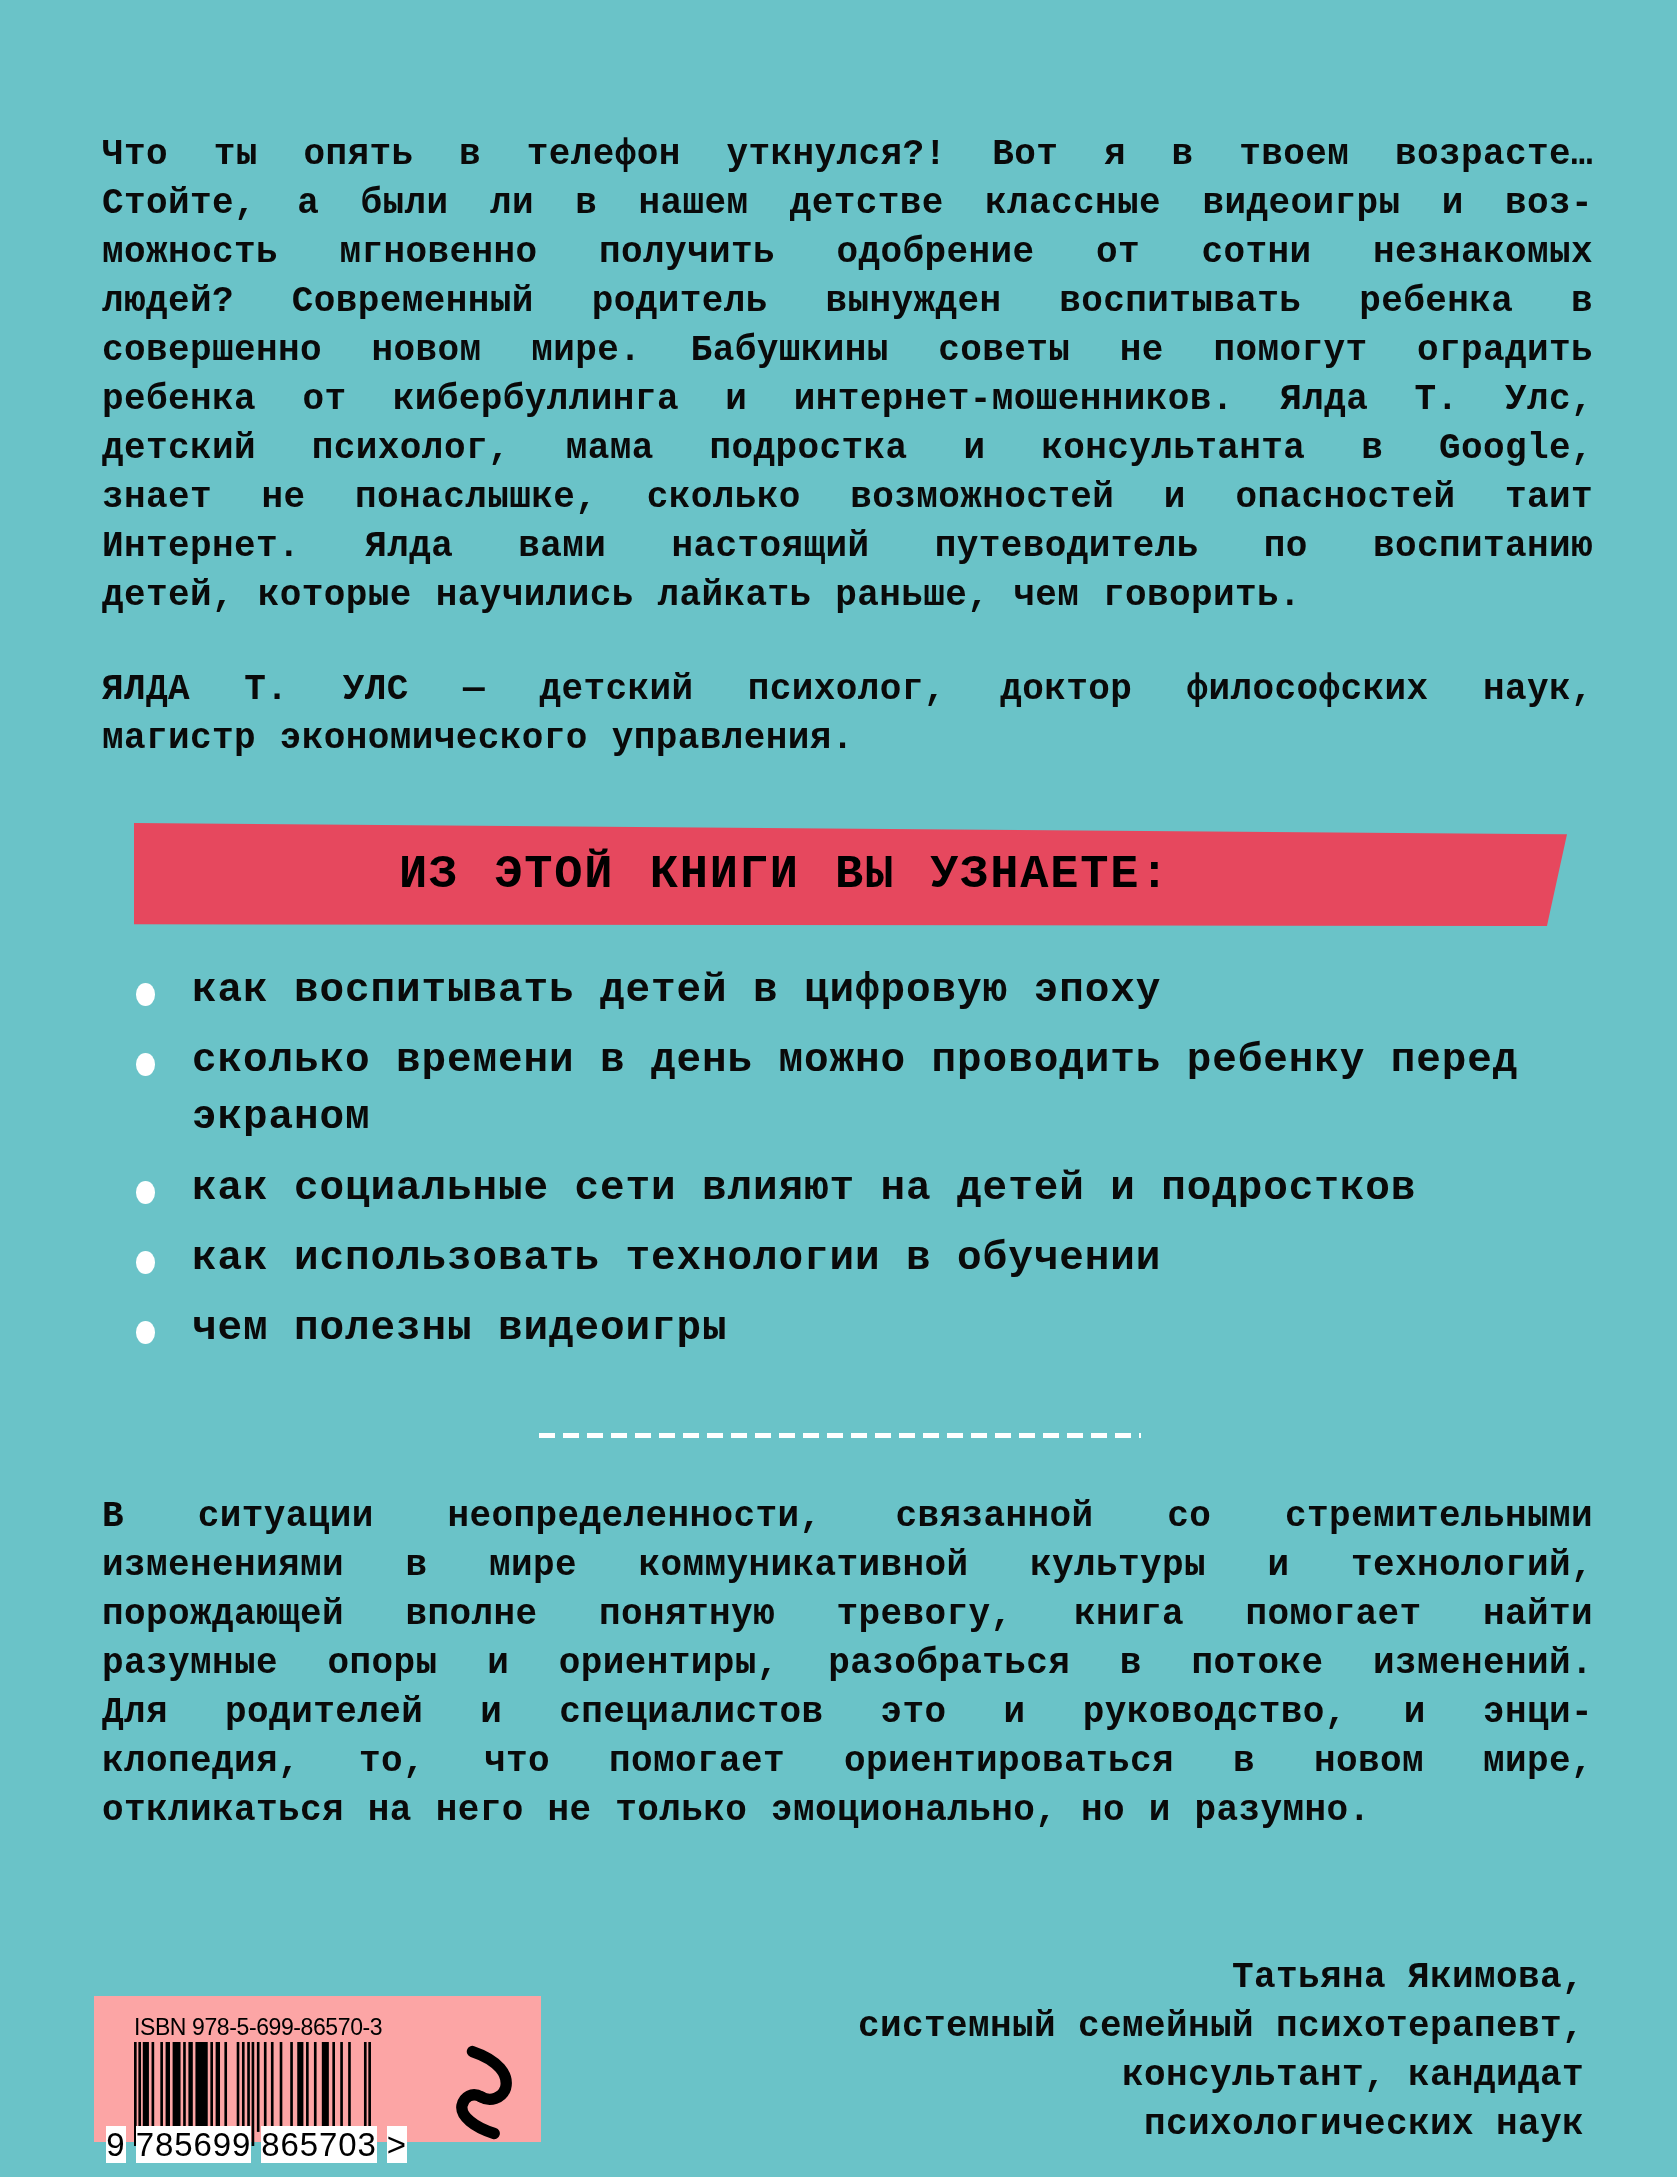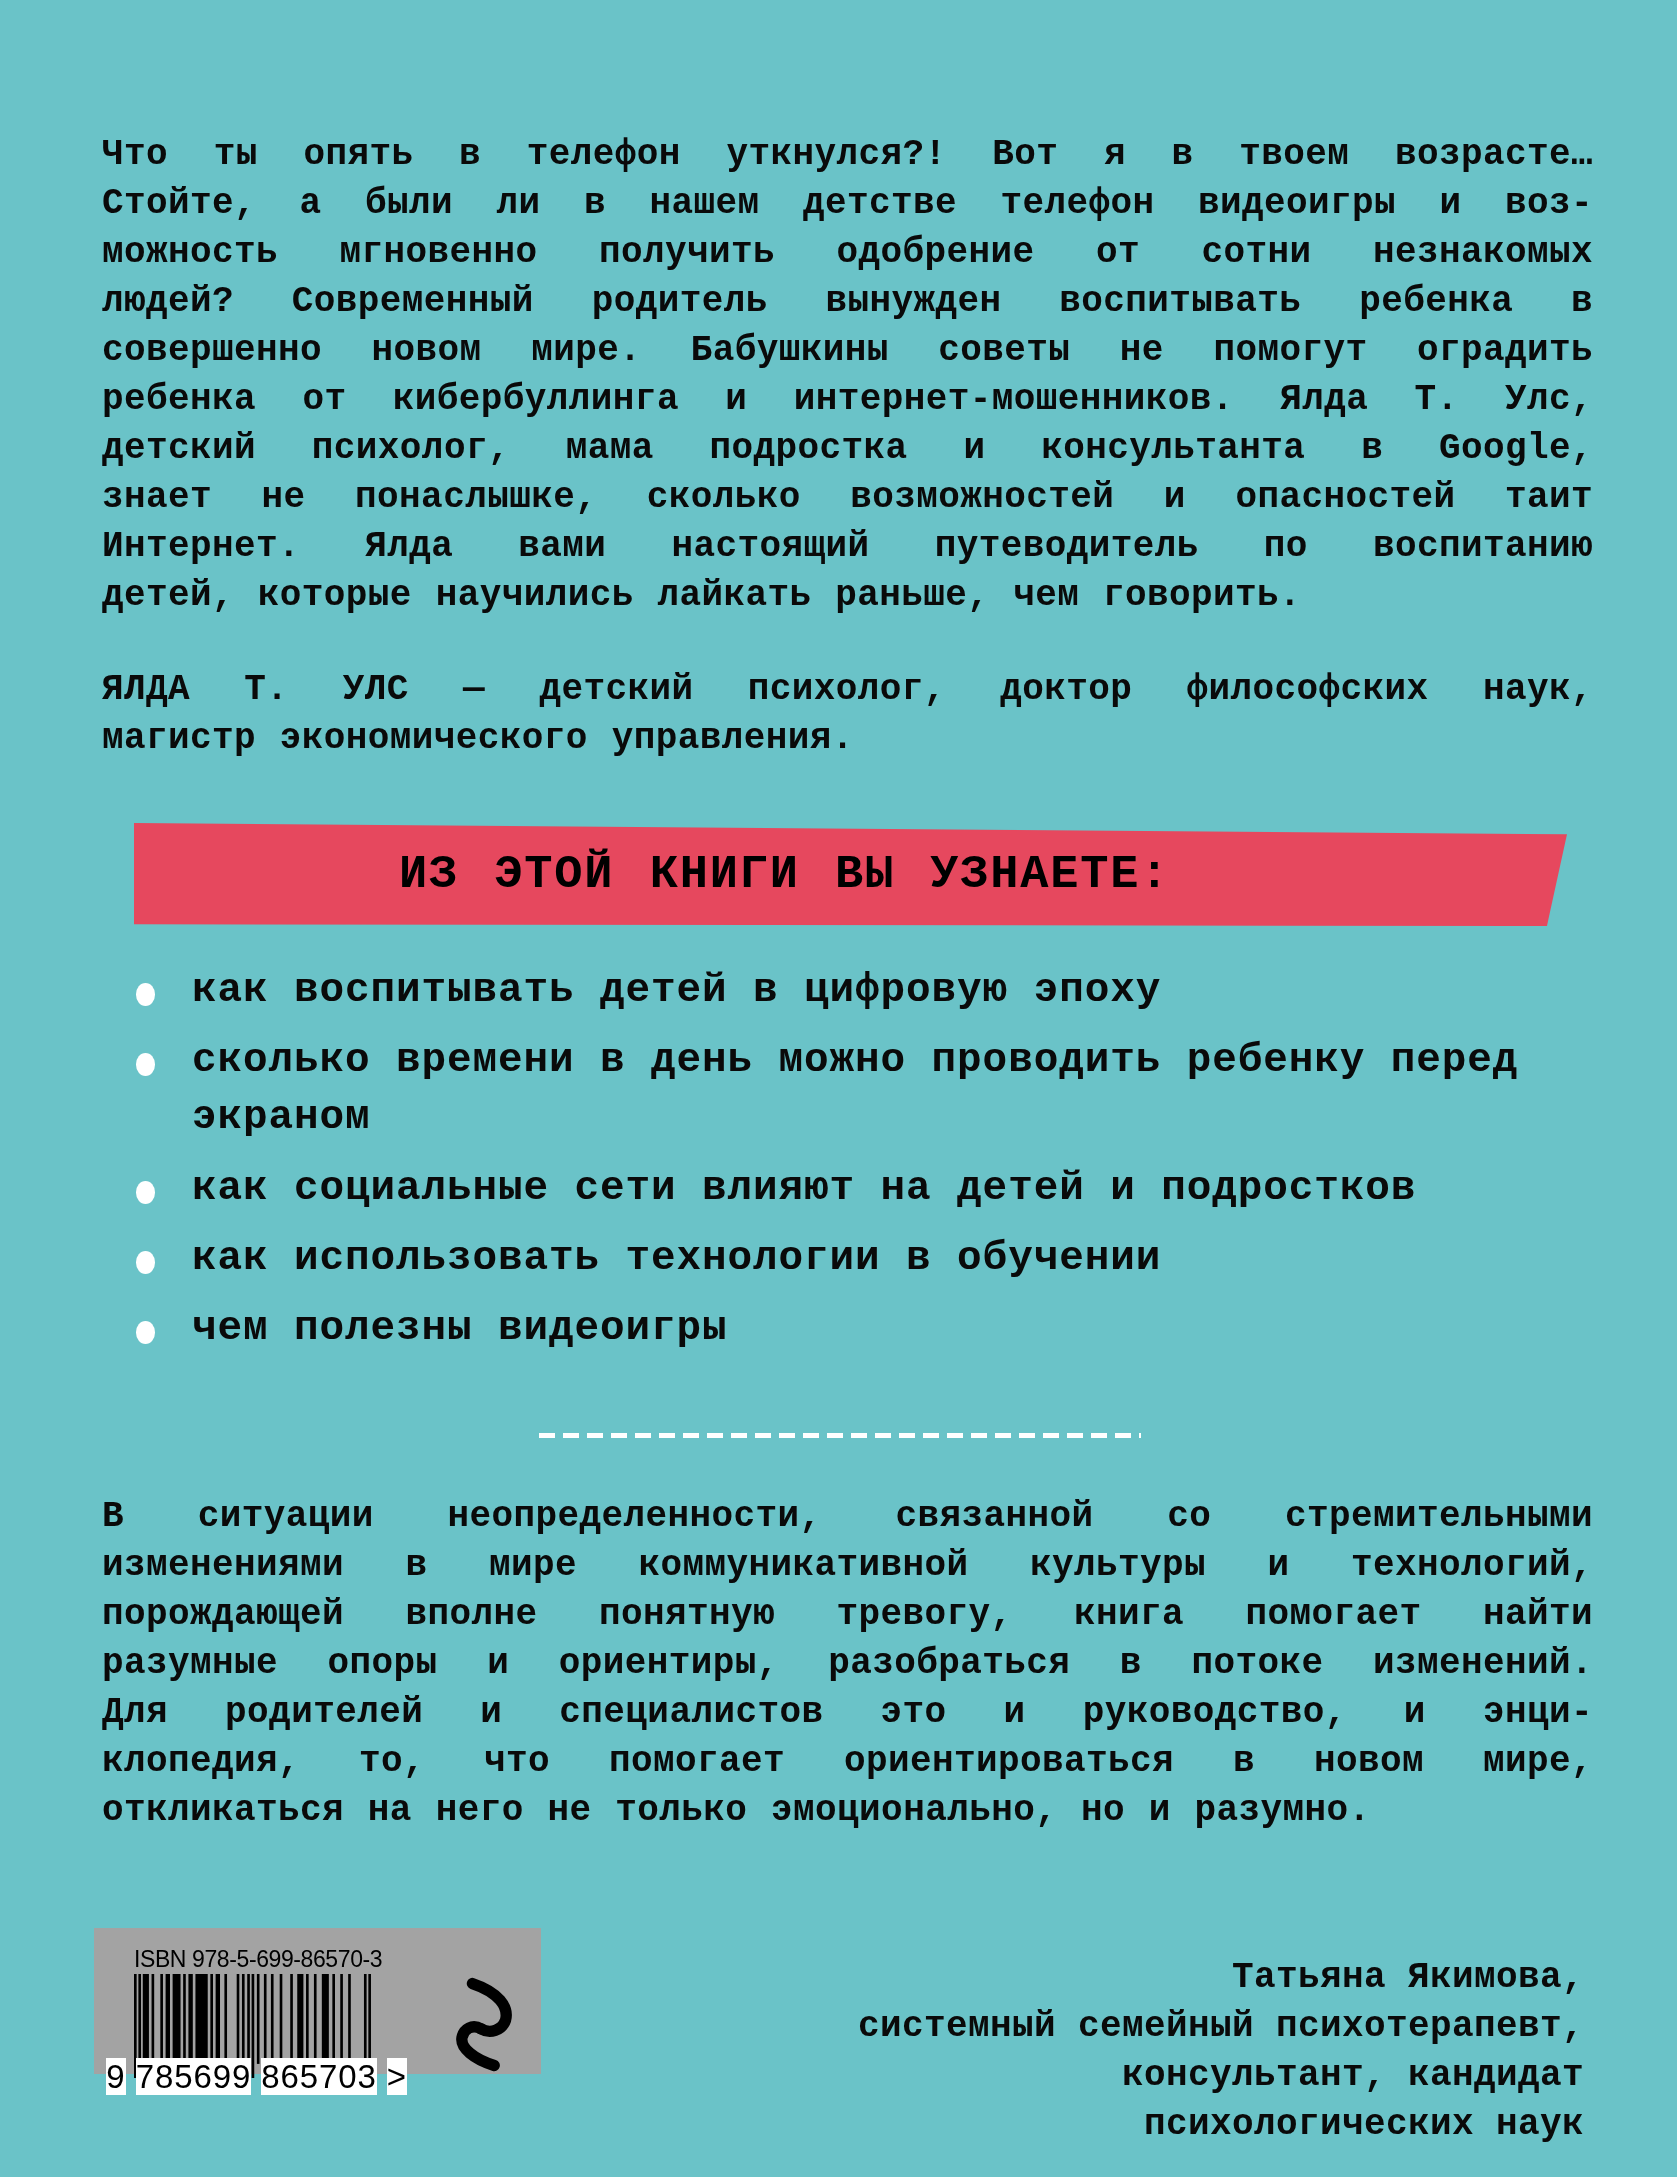--- a/index.html
+++ b/index.html
@@ -117,24 +117,24 @@
     text-align: right;
     font-size: 36px;
     line-height: 49px;
     letter-spacing: 0.4px;
   }
   #signature span { display: block; }
 
   #barcode-box {
     position: absolute;
     left: 94px;
-    top: 1928px;
+    top: 1996px;
     width: 447px;
     height: 146px;
-    background: #a3a3a3;
+    background: #fca5a5;
   }
   #isbn-label {
     position: absolute;
     left: 40px;
     top: 17.6px;
     font-family: "Liberation Sans", "DejaVu Sans", sans-serif;
     font-weight: normal;
     font-size: 23px;
     color: #000;
     letter-spacing: -0.4px;
@@ -165,21 +165,21 @@
     top: 48px;
     width: 61px;
     height: 97px;
   }
 </style>
 </head>
 <body>
 
 <div id="intro" class="para">
   <span class="ln">Что ты опять в телефон уткнулся?! Вот я в твоем возрасте…</span>
-  <span class="ln">Стойте, а были ли в нашем детстве телефон видеоигры и воз-</span>
+  <span class="ln">Стойте, а были ли в нашем детстве классные видеоигры и воз-</span>
   <span class="ln">можность мгновенно получить одобрение от сотни незнакомых</span>
   <span class="ln">людей? Современный родитель вынужден воспитывать ребенка в</span>
   <span class="ln">совершенно новом мире. Бабушкины советы не помогут оградить</span>
   <span class="ln">ребенка от кибербуллинга и интернет-мошенников. Ялда Т. Улс,</span>
   <span class="ln">детский психолог, мама подростка и консультанта в Google,</span>
   <span class="ln">знает не понаслышке, сколько возможностей и опасностей таит</span>
   <span class="ln">Интернет. Ялда вами настоящий путеводитель по воспитанию</span>
   <span class="ln last">детей, которые научились лайкать раньше, чем говорить.</span>
 </div>
 

